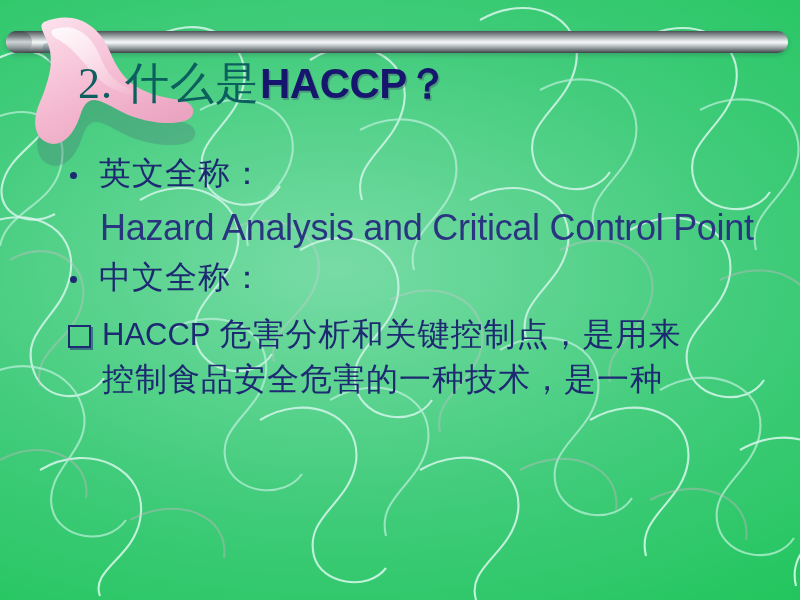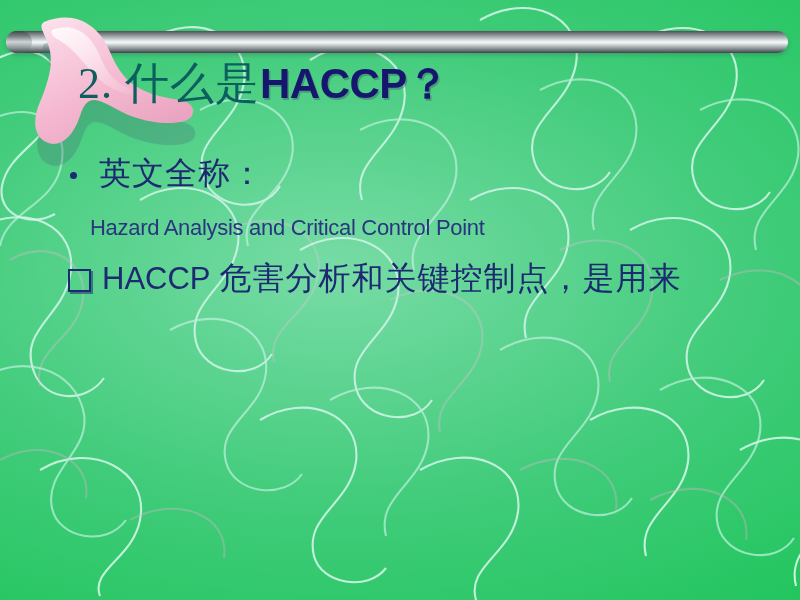--- a/index.html
+++ b/index.html
@@ -133,25 +133,25 @@
   .cn-text {
     font-family: "Liberation Serif", "DejaVu Serif", serif;
     font-size: 32px;
     line-height: 46px;
     color: #1d2a72;
     letter-spacing: 1px;
     white-space: nowrap;
   }
   .en-line {
     font-family: "Liberation Sans", "DejaVu Sans", sans-serif;
-    font-size: 22px;
+    font-size: 36px;
     line-height: 44px;
     color: #2a3580;
     letter-spacing: -0.3px;
-    margin: 4px 0 4px 24px;
+    margin: 4px 0 4px 34px;
     white-space: nowrap;
   }
   .cn-sub {
     font-family: "Liberation Serif", "DejaVu Serif", serif;
     font-size: 32px;
     line-height: 48px;
     color: #1d2a72;
     letter-spacing: 2px;
     margin: 0 0 0 30px;
     white-space: nowrap;
@@ -279,24 +279,28 @@
 
   <div id="body-block">
 
     <div class="bullet-line">
       <span class="dot-bullet"></span>
       <span class="cn-text">英文全称：</span>
     </div>
 
     <div class="en-line">Hazard Analysis and Critical Control Point</div>
 
+    <div class="bullet-line">
+      <span class="dot-bullet"></span>
+      <span class="cn-text">中文全称：</span>
+    </div>
 
 
     <div id="para-block">
       <span id="square-bullet"></span>
       <div class="para-text">
         <span class="para-head">HACCP</span><span> 危害分析和关键控制点，是用来</span><br>
-        <br>
+        <span>控制食品安全危害的一种技术，是一种</span><br>
       </div>
     </div>
 
   </div>
 </div>
 
 </body></html>

